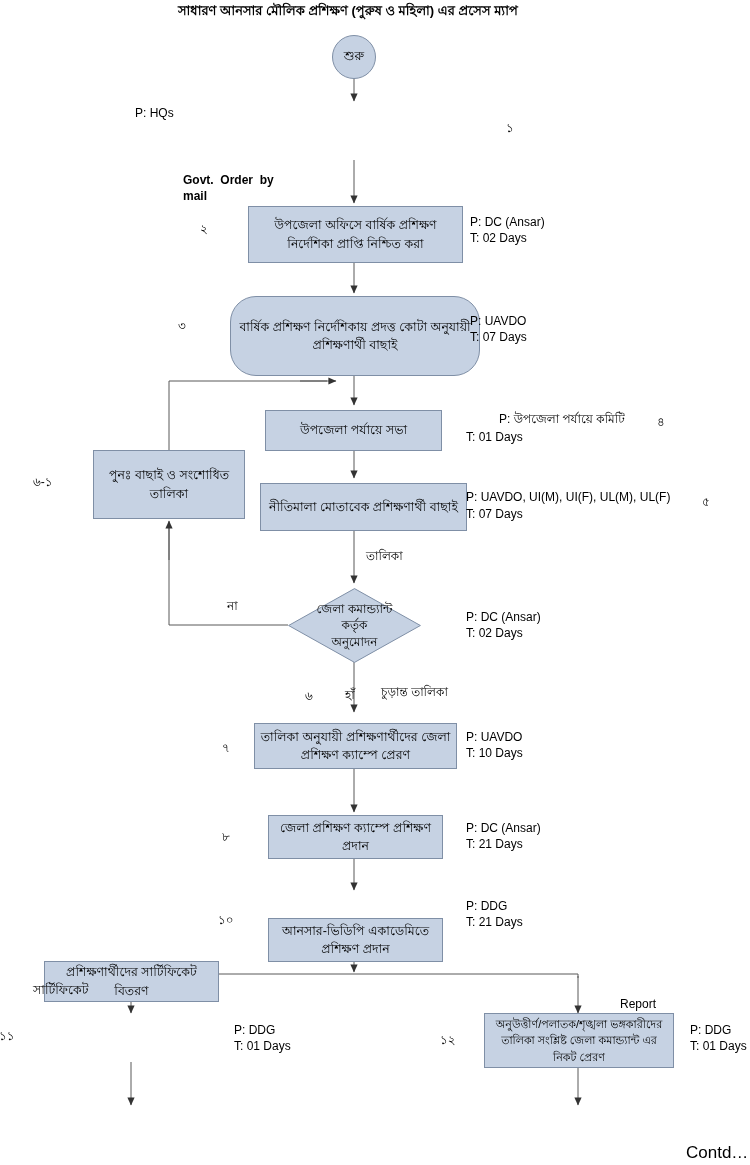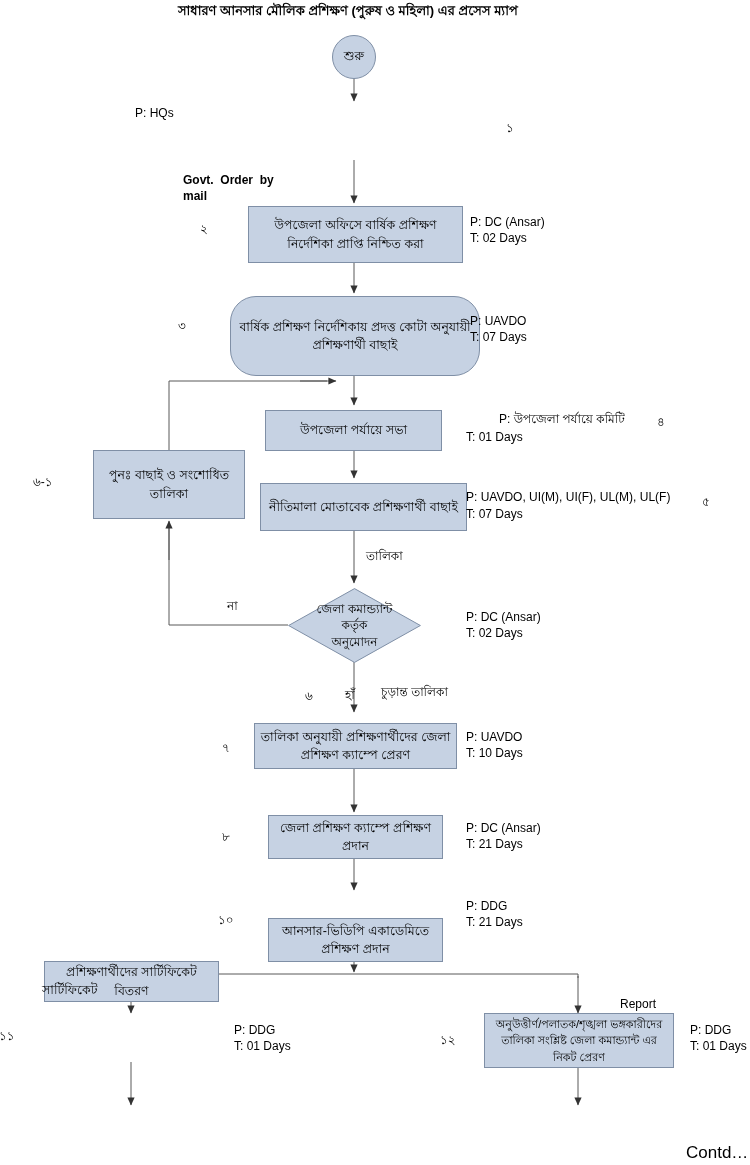--- a/index.html
+++ b/index.html
@@ -215,21 +215,21 @@
   <div class="lbl meta" style="left:466px; top:820px;">P: DC (Ansar)</div>
   <div class="lbl meta" style="left:466px; top:836px;">T: 21 Days</div>
 
   <div class="lbl num" style="left:218px; top:912px;">১০</div>
   <div class="node" style="left:268px; top:894px; width:175px; height:44px;margin-top:24px;">
     <span>আনসার-ভিডিপি একাডেমিতে প্রশিক্ষণ প্রদান</span>
   </div>
   <div class="lbl meta" style="left:466px; top:898px;">P: DDG</div>
   <div class="lbl meta" style="left:466px; top:914px;">T: 21 Days</div>
 
-  <div class="lbl" style="left:42px; top:982px;">সার্টিফিকেট</div>
+  <div class="lbl" style="left:33px; top:982px;">সার্টিফিকেট</div>
   <div class="lbl meta" style="left:620px; top:996px;">Report</div>
 
   <div class="lbl num" style="left:-1px; top:1028px;">১১</div>
   <div class="node" style="left:44px; top:961px; width:175px; height:41px;">
     <span>প্রশিক্ষণার্থীদের  সার্টিফিকেট বিতরণ</span>
   </div>
   <div class="lbl meta" style="left:234px; top:1022px;">P: DDG</div>
   <div class="lbl meta" style="left:234px; top:1038px;">T: 01 Days</div>
 
   <div class="lbl num" style="left:440px; top:1032px;">১২</div>

